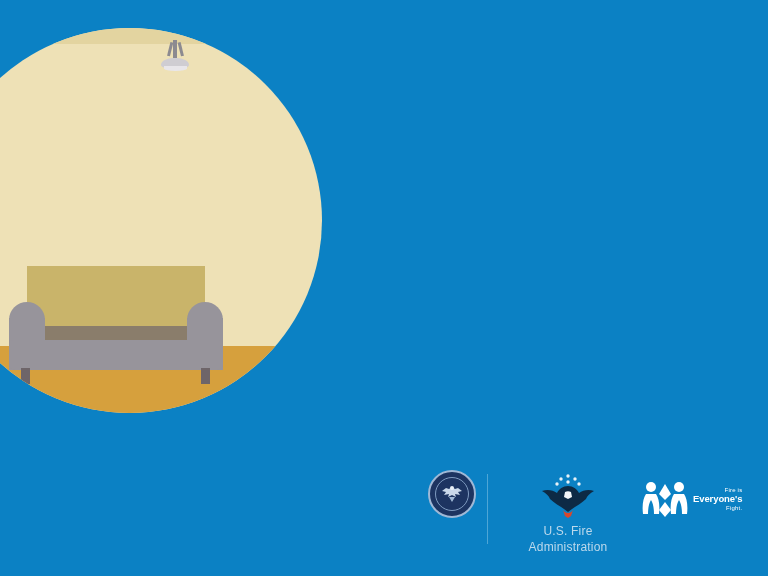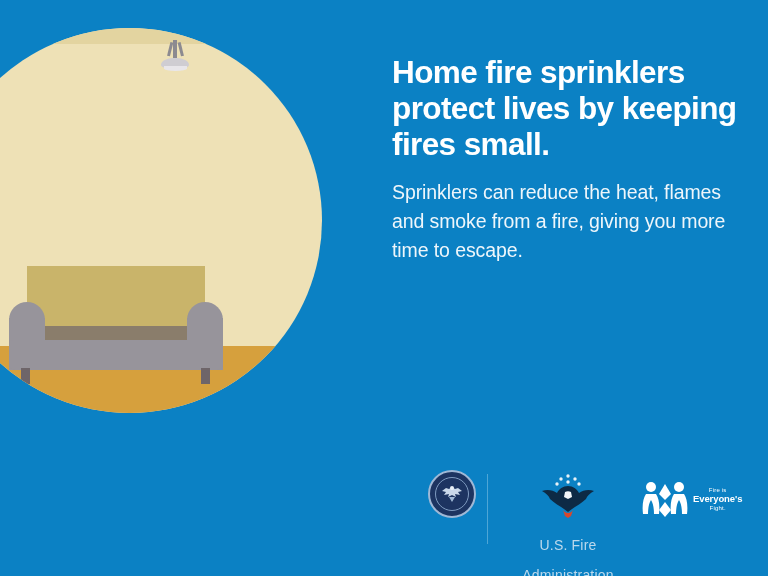--- a/index.html
+++ b/index.html
@@ -246,39 +246,39 @@
   .logo-usfa { left: 118px; top: 4px; width: 120px; }
   .usfa-mark {
     position: relative;
     width: 62px;
     height: 52px;
     margin: 0 auto;
   }
   .usfa-mark svg { display: block; }
   .usfa-word {
     display: block;
-    margin-top: 18px;
+    margin-top: 4px;
     color: #bcd9ec;
     font-family: "Liberation Sans", sans-serif;
-    font-size: 14px;
+    font-size: 12px;
     line-height: 11.5px;
     letter-spacing: 0.2px;
   }
 
   
   .logo-fef { left: 252px; top: 14px; width: 125px; }
   .fef-row {
     display: flex;
     align-items: center;
     gap: 5px;
   }
   .fef-mark { width: 46px; height: 38px; flex: none; }
   .fef-mark svg { display: block; }
   .fef-text {
-    text-align: center;
+    text-align: right;
     color: #ffffff;
     line-height: 1;
   }
   .fef-l1 {
     display: block;
     font-family: "Liberation Sans", sans-serif;
     font-size: 6px;
     letter-spacing: 0.2px;
   }
   .fef-l2 {
@@ -320,24 +320,20 @@
       <div class="couch-arm right"></div>
       <div class="couch-seat-strip"></div>
       <div class="couch-armcol left"></div>
       <div class="couch-armcol right"></div>
       <div class="couch-base"></div>
       <div class="couch-leg left"></div>
       <div class="couch-leg right"></div>
     </div>
   </div>
 
-  <div class="content">
-    <h1 class="headline">Home fire sprinklers protect lives by keeping fires small.</h1>
-    <p class="subhead">Sprinklers can reduce the heat, flames and smoke from a fire, giving you more time to escape.</p>
-  </div>
 
   <div class="logo-bar">
 
     <div class="logo logo-fema">
       <div class="dhs-seal">
         <div class="dhs-inner"></div>
         <div class="dhs-eagle">
           <svg viewBox="0 0 26 20" width="26" height="20" aria-hidden="true">
             <path d="M13 3 L16 5 L19 4 L23 7 L19 8 L21 11 L16 10 L17 13 L13 11 L9 13 L10 10 L5 11 L7 8 L3 7 L7 4 L10 5 Z" fill="#c9d8ea"></path>
             <circle cx="13" cy="4" r="2" fill="#e8eef6"></circle>

